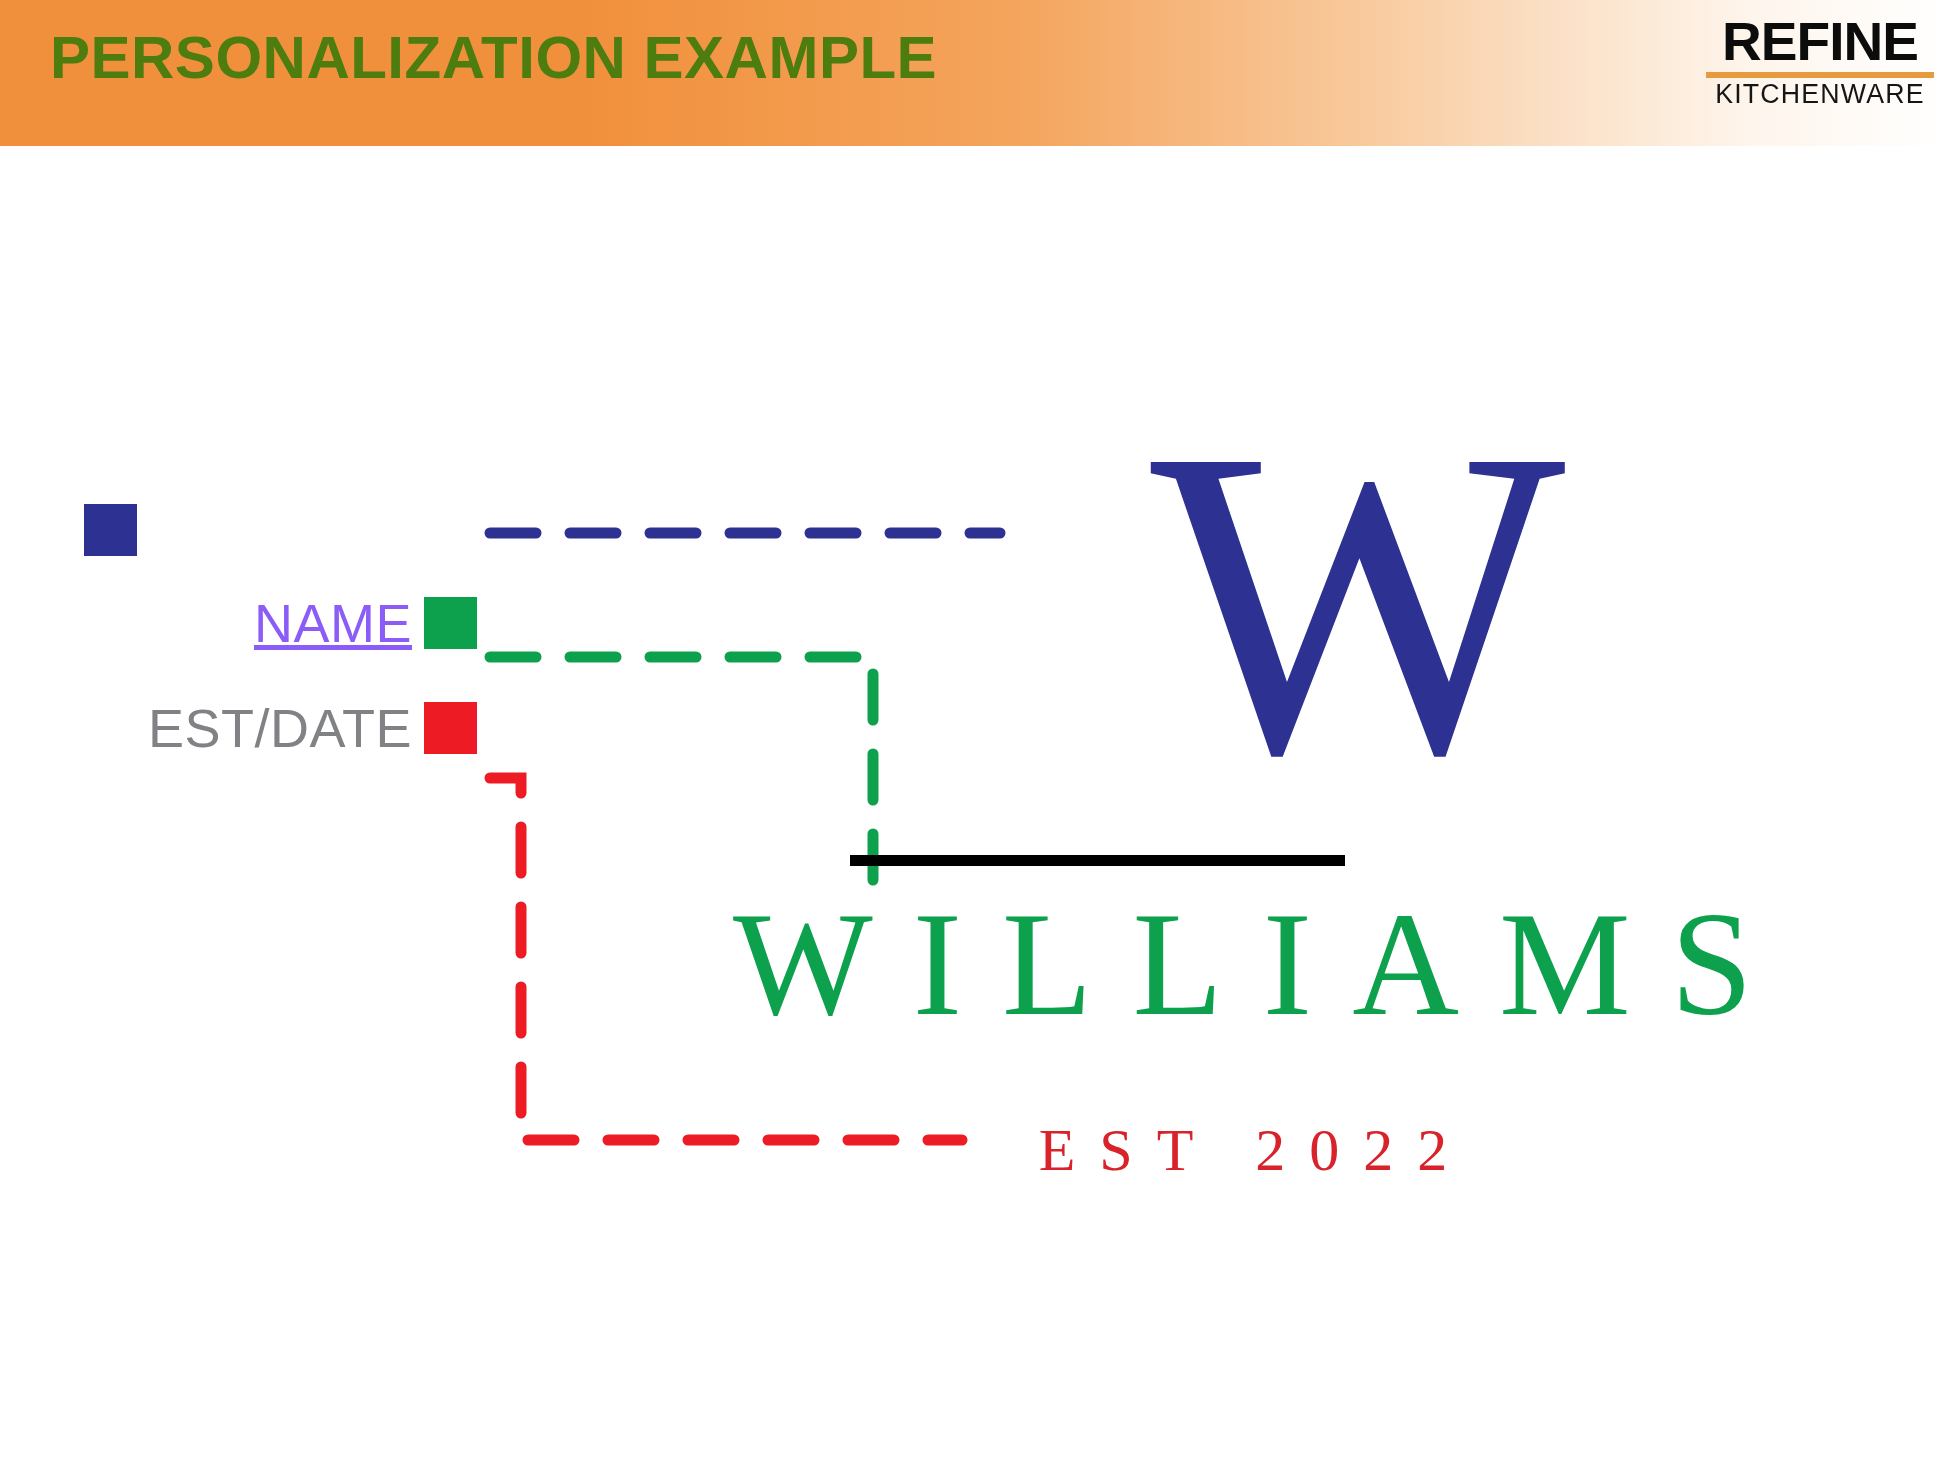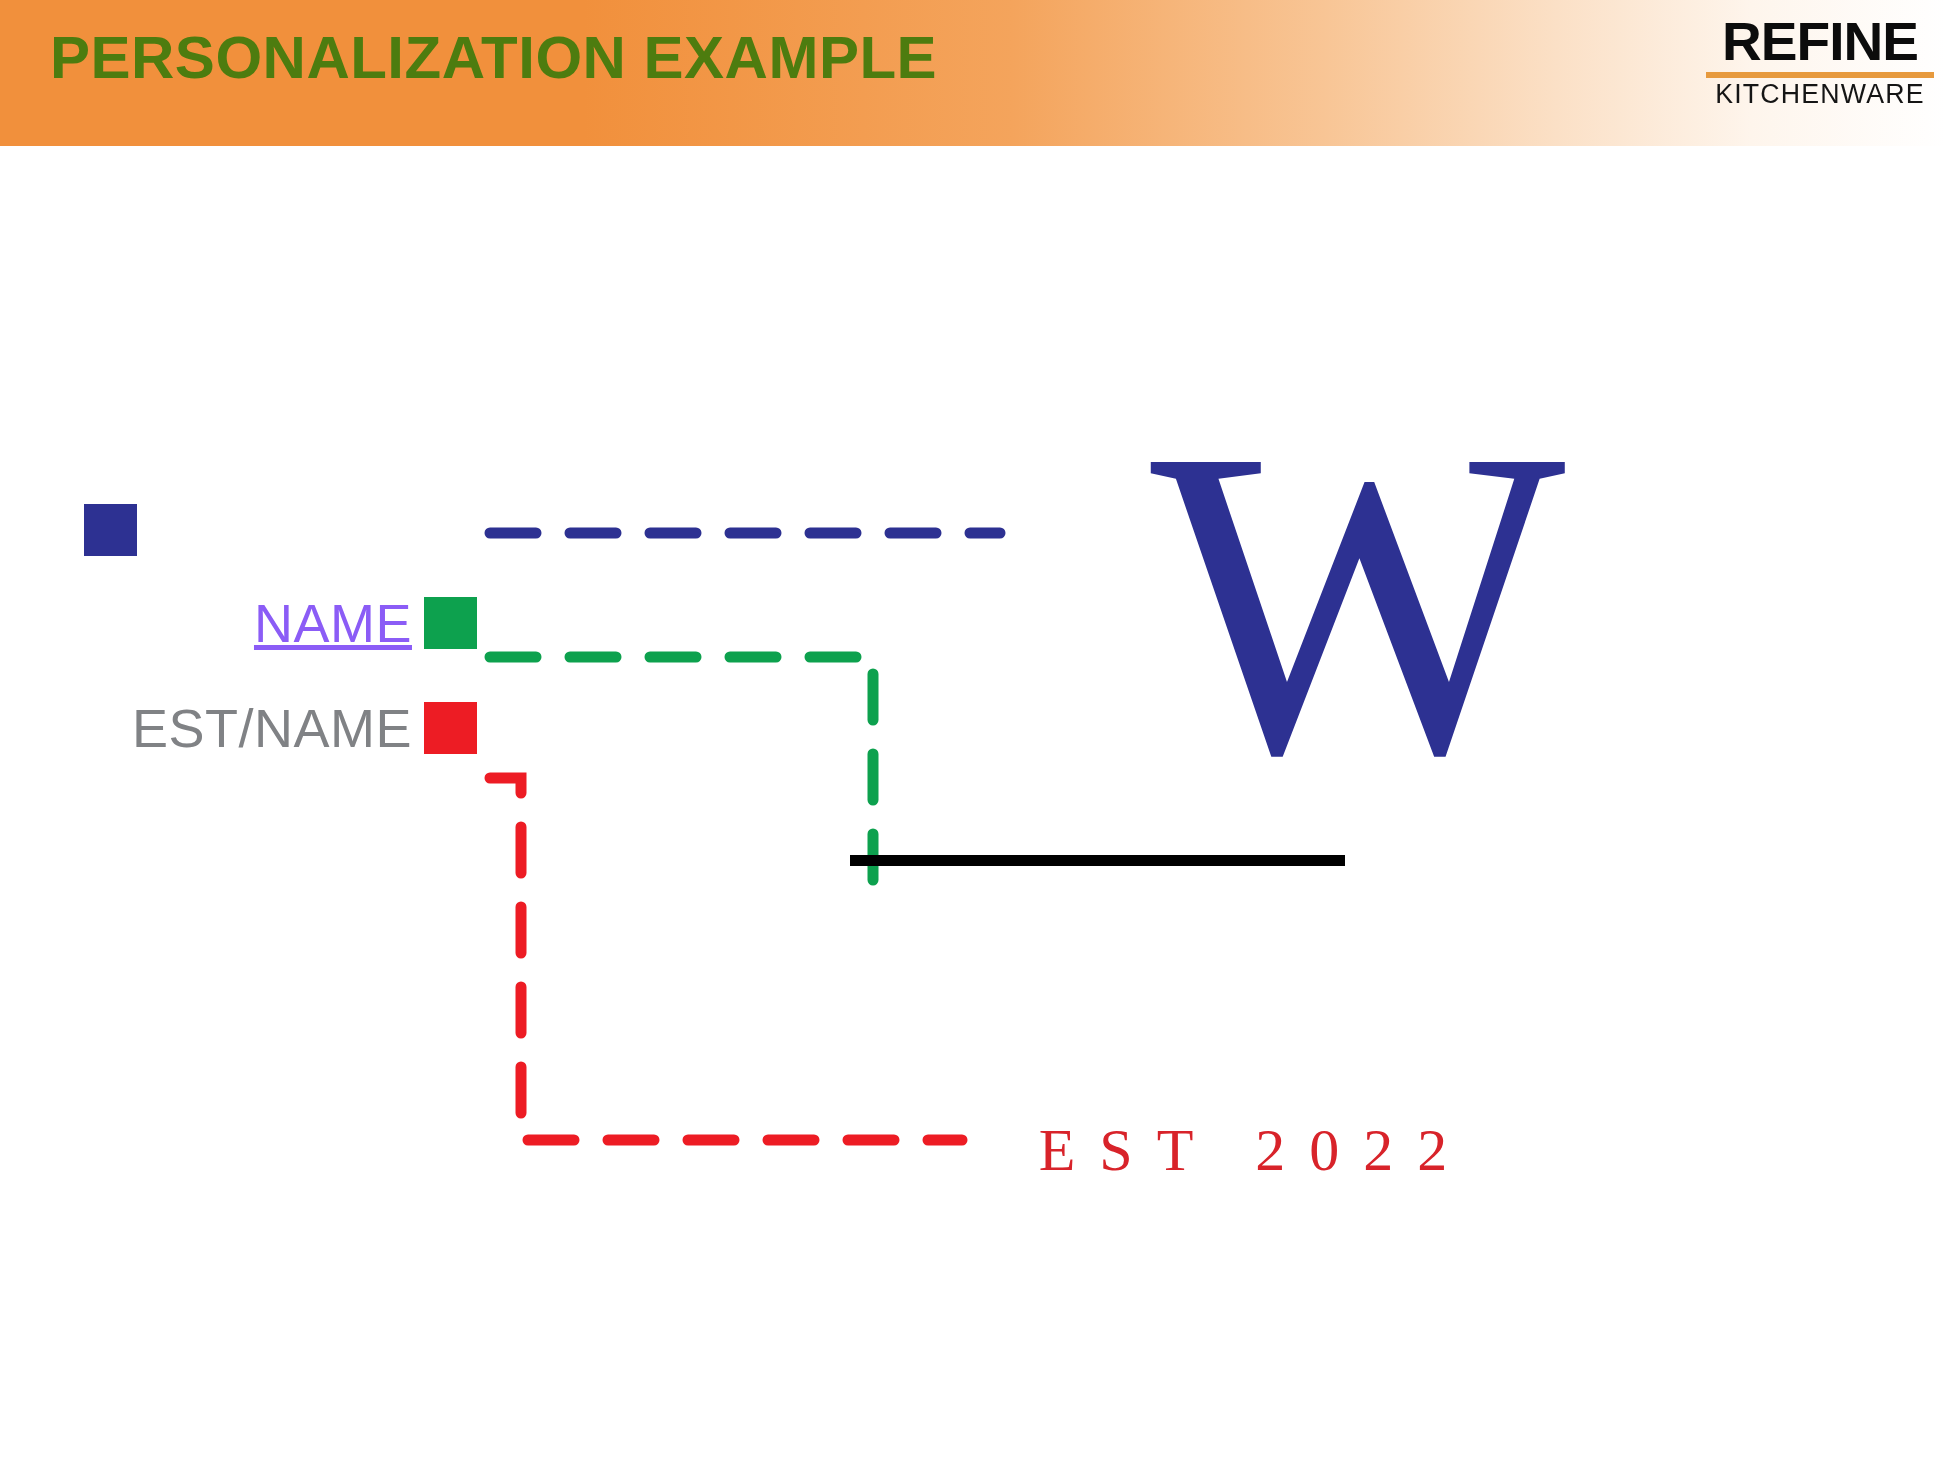--- a/index.html
+++ b/index.html
@@ -191,27 +191,28 @@
 <div class="legend-row" id="legend-row-letter">
   <span class="legend-swatch" style="background: rgb(45, 49, 146);"></span>
 </div>
 
 <div class="legend-row" id="legend-row-name">
   <span class="legend-label" style="color: #8b5cf6; text-decoration: underline;">NAME</span>
   <span class="legend-swatch" style="background: rgb(13, 161, 78);"></span>
 </div>
 
 <div class="legend-row" id="legend-row-estdate">
-  <span class="legend-label" style="color: rgb(128, 130, 133);">EST/NAME</span>
+  <span class="legend-label" style="color: rgb(128, 130, 133);">EST/DATE</span>
   <span class="legend-swatch" style="background: rgb(237, 28, 36);"></span>
 </div>
 
 <svg id="connectors" viewBox="0 0 1946 1460" xmlns="http://www.w3.org/2000/svg">
   <path class="conn" id="conn-letter" stroke="#2D3192" stroke-dasharray="46 34" d="M 490 533 L 1000 533"></path>
   <path class="conn" id="conn-name" stroke="#0DA14E" stroke-dasharray="46 34" d="M 490 657 L 873 657 L 873 898"></path>
   <path class="conn" id="conn-est" stroke="#ED1C24" stroke-dasharray="46 34" d="M 490 778 L 521 778 L 521 1140 L 962 1140"></path>
 </svg>
 
 <div id="monogram">
   <div id="monogram-initial" style="color: rgb(45, 49, 146);">W</div>
   <div id="monogram-rule" style="background: rgb(0, 0, 0);"></div>
+  <div id="monogram-name" style="color: rgb(13, 161, 78);">WILLIAMS</div>
   <div id="monogram-est" style="color: rgb(216, 35, 42);">EST 2022</div>
 </div>
 
 </body></html>

